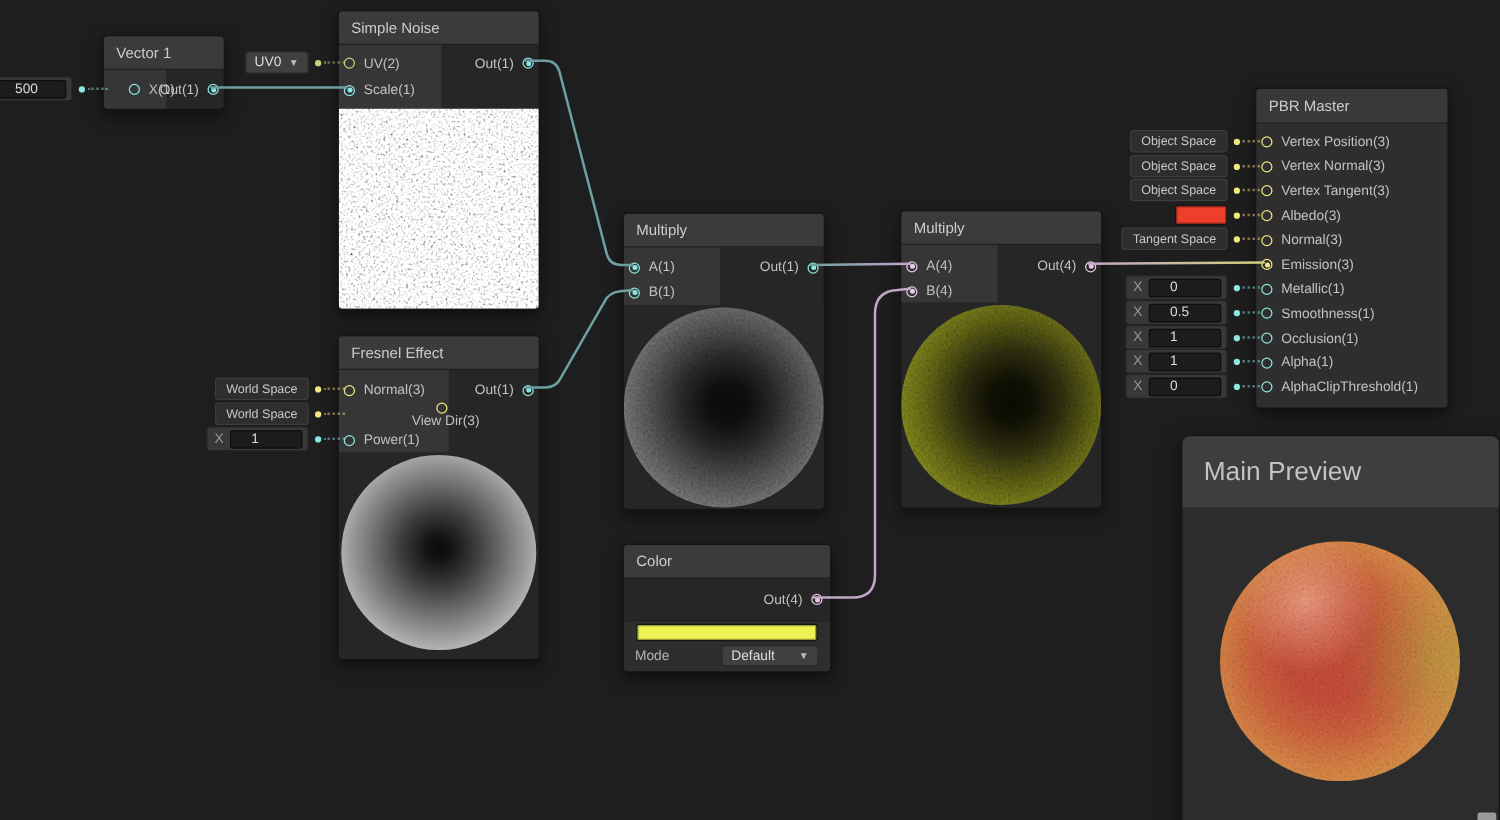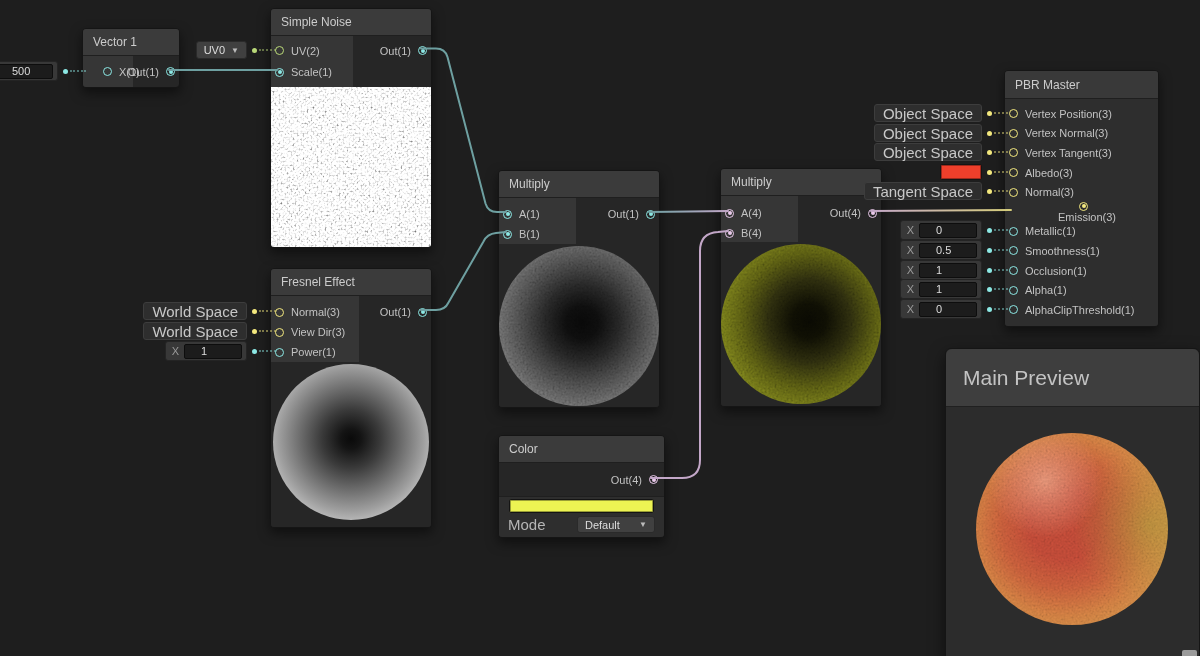--- a/index.html
+++ b/index.html
@@ -38,21 +38,21 @@
   .mainsph{background:
      radial-gradient(circle at 36% 25%, rgba(246,172,142,.8) 0%, rgba(246,172,142,0) 30%),
      radial-gradient(circle at 90% 48%, rgba(178,168,62,.55) 0%, rgba(178,168,62,0) 38%),
      radial-gradient(circle at 46% 48%, #cb4f3b 0%, #cb4f3b 24%, #d3653f 44%, #dc8747 63%,
                      #dc9a4e 80%, #d2914a 91%, #c07c3c 100%);}
   .mainsph svg{opacity:.3;}
 
   
   .wid{position:absolute;display:flex;align-items:center;z-index:15;}
   .pill{background:#2e2e2e;border:1px solid #3d3d3d;border-radius:3px;color:#c8c8c8;
-        font-size:15px;height:16px;display:flex;align-items:center;padding:0 8px;white-space:nowrap;}
+        font-size:10px;height:16px;display:flex;align-items:center;padding:0 8px;white-space:nowrap;}
   .dd{background:#404040;border:1px solid #2a2a2a;border-radius:3px;color:#dddddd;font-size:11px;
       height:16px;display:flex;align-items:center;gap:6px;padding:0 7px;white-space:nowrap;}
   .dd .arr{font-size:8px;color:#bbbbbb;}
   .vfield{background:#383838;border:1px solid #242424;border-radius:3px;height:18px;
           display:flex;align-items:center;font-size:11px;color:#9a9a9a;padding:0 4px 0 6px;gap:5px;}
   .vfield .num{background:#1c1c1c;border:1px solid #0d0d0d;border-radius:2px;height:13px;
           min-width:24px;padding:0 16px;color:#dcdcdc;display:flex;align-items:center;}
   .cdot{flex:none;width:5px;height:5px;border-radius:50%;margin:0 2px 0 5px;background:var(--pc);}
   .cdash{height:0;border-top:2px dotted var(--pc);opacity:.45;}
   .swatch{border:1px solid #141414;border-radius:2px;box-shadow:inset 0 0 0 1px rgba(0,0,0,.35);}
@@ -164,21 +164,21 @@
       <div class="incol" style="width:88px;height:66px;"></div>
       <div class="rows" style="padding-top:6px;height:60px;">
         <div class="prow" style="height:20px;">
           <span class="port t3"></span>
           <span class="plabel">Normal(3)</span>
           <span class="pout">
               <span class="plabel">Out(1)</span>
             <span class="port t1 conn"></span>
             </span>
         </div>
-        <div class="prow" style="height:20px;">
+        <div class="prow" style="height:20px;flex-direction:column;">
           <span class="port t3"></span>
           <span class="plabel">View Dir(3)</span>
         </div>
         <div class="prow" style="height:20px;">
           <span class="port t1"></span>
           <span class="plabel">Power(1)</span>
         </div>
       </div>
       <div class="preview" style="width:160px;height:165px;">
         <div class="fresnel-ball" style="left:2px;top:2px;width:156px;height:156px;"></div>
@@ -274,21 +274,21 @@
         <span class="pout" style="right:6px;">
             <span class="plabel">Out(4)</span>
           <span class="port t4 conn"></span>
           </span>
       </div>
       <div class="color-lower">
         <div style="padding:2px 10px 1px;">
           <div class="swatch" style="width: 143px; height: 12px; background-color: rgb(237, 243, 83);"></div>
         </div>
         <div style="display:flex;align-items:center;justify-content:space-between;padding:2px 9px 4px;">
-          <span style="font-size:15px;color:#b5b5b5;">Mode</span>
+          <span style="font-size:11px;color:#b5b5b5;">Mode</span>
           <span class="dd" style="width:62px;justify-content:space-between;height:15px;">
             <span>Default</span>
             <span class="arr">▼</span>
           </span>
         </div>
       </div>
     </div>
   </div>
 
   <div class="node" style="left:1004px;top:70px;width:153px;">
@@ -309,21 +309,21 @@
         <span class="plabel">Vertex Tangent(3)</span>
         </div>
       <div class="prow" style="height:19.6px;">
           <span class="port t3"></span>
         <span class="plabel">Albedo(3)</span>
         </div>
       <div class="prow" style="height:19.6px;">
           <span class="port t3"></span>
         <span class="plabel">Normal(3)</span>
         </div>
-      <div class="prow" style="height:19.6px;flex-direction:column;">
+      <div class="prow" style="height:19.6px;">
           <span class="port t3 conn"></span>
         <span class="plabel">Emission(3)</span>
         </div>
       <div class="prow" style="height:19.6px;">
           <span class="port t1"></span>
         <span class="plabel">Metallic(1)</span>
         </div>
       <div class="prow" style="height:19.6px;">
           <span class="port t1"></span>
         <span class="plabel">Smoothness(1)</span>

